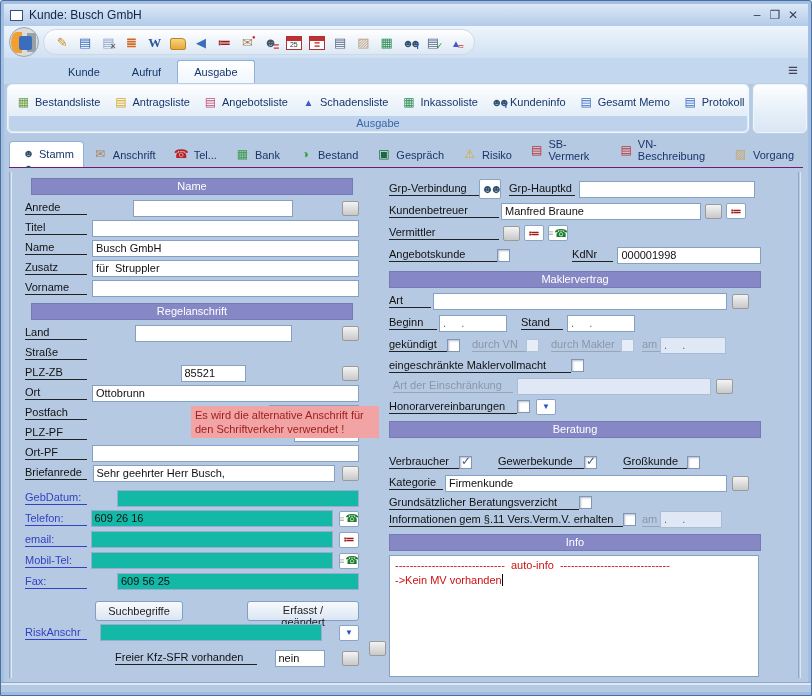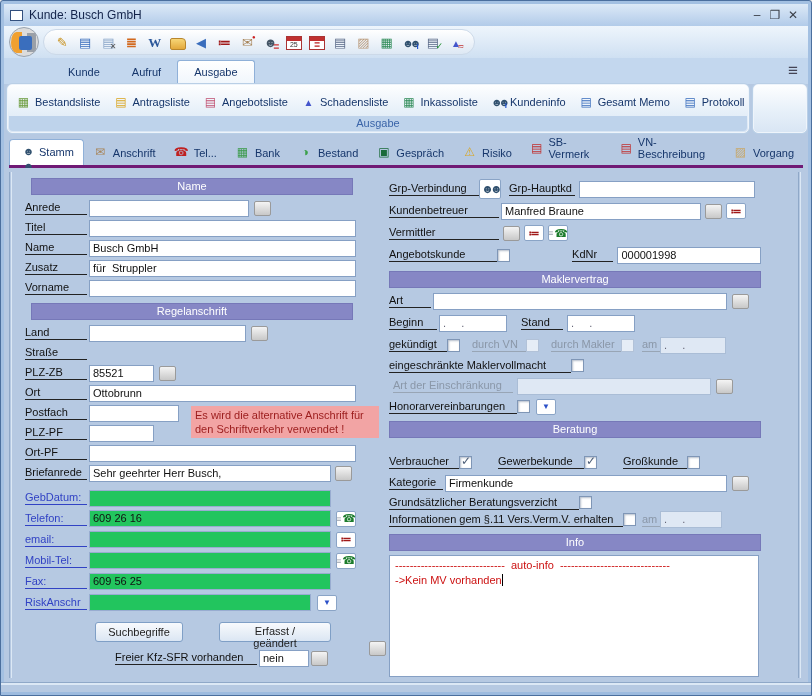--- a/index.html
+++ b/index.html
@@ -82,21 +82,21 @@
   .r-inkasso::before { content:"▦"; color:#2e8b57; }
   .r-memo::before { content:"▤"; color:#3a6ebd; }
   .ribbon-grplabel { position:absolute; left:1px; right:1px; bottom:1px; height:15px;
     background:#bed3eb; border-radius:0 0 4px 4px; text-align:center; line-height:15px; color:#3a64a8; }
   .ribbon-right { top:83px; left:752px; width:54px; height:49px;
     background:linear-gradient(#fdfeff,#e7f0f9 55%,#d9e6f4);
     border:1px solid #eef4fb; border-radius:5px; box-shadow:0 0 0 1px #b9cfe6; }
 
   
   .subtabs { top:138px; left:8px; right:8px; height:29px; display:flex; align-items:flex-end;
-    border-bottom:3px solid #701a75; }
+    border-bottom:1px solid #701a75; }
   .stab { display:flex; align-items:center; gap:5px; padding:4px 9px 5px; color:#16366b; cursor:default; }
   .stab.active { background:#fff; border:1px solid #8fb0d8; border-bottom:none; border-radius:4px 4px 0 0; padding-bottom:6px; }
   .sic { display:inline-block; width:15px; height:15px; line-height:15px; text-align:center; font-size:12px; }
   .s-people::before { content:"☻☻"; letter-spacing:-4px; color:#30506e; font-size:11px; }
   .s-envelope::before { content:"✉"; color:#a8855a; }
   .s-phone::before { content:"☎"; color:#c02020; }
   .s-bank::before { content:"▦"; color:#3a9a4a; }
   .s-globe::before { content:"◑"; color:#3aa04a; }
   .s-chat::before { content:"▣"; color:#1a6b3a; }
   .s-warn::before { content:"⚠"; color:#d9a520; }
@@ -106,21 +106,21 @@
   
   .form { top:167px; left:6px; right:6px; bottom:13px; background:#b6c9e2; }
   .v-groove { position:absolute; top:4px; bottom:4px; width:3px; border-left:1px solid #8fa8c8; border-right:1px solid #dce8f5; }
   .sec { height:17px; background:#8687c5; border:1px solid #7678b8; color:#fff; text-align:center; line-height:15px; }
   .row { display:flex; align-items:center; }
   .lbl { display:inline-block; border-bottom:1px solid #222; padding-bottom:1px; white-space:nowrap; color:#111; }
   .lnk { color:#3142c4; border-bottom-color:#3142c4; cursor:pointer; }
   .glbl { color:#8a97a8; border-bottom-color:#98a5b5; }
   .fld { display:inline-block; height:17px; border:1px solid #86a0c4; background:#fff; padding:1px 3px;
     font-family:"Liberation Sans",sans-serif; font-size:11px; white-space:pre; overflow:hidden; }
-  .ro { background:#22c55e; border-color:#98acd0; }
+  .ro { background:#14b8a6; border-color:#98acd0; }
   .dis { background:#dfe8f4; border-color:#aabdd6; color:#9aa; }
   .date { color:#667; letter-spacing:3px; }
   .cb { width:13px; height:13px; background:#fff; border:1px solid #7f96b6;
     box-shadow:inset 1px 1px 2px rgba(90,110,140,.45); display:inline-block; position:relative; flex:none; }
   .cb.on::before { content:"✓"; position:absolute; left:1px; top:-3px; font-size:12px; color:#4e5f78; }
   .cb.dis { background:#e6edf6; border-color:#b2c2d8; box-shadow:none; }
   .btn-sq { width:17px; height:15px; background:linear-gradient(#f4f4f4,#c8c8c8); border:1px solid #9a9a9a;
     border-radius:2px; display:inline-block; flex:none; }
   .btn-ico { width:20px; height:16px; background:#fff; border:1px solid #8aa4c6; border-radius:2px;
     display:inline-flex; align-items:center; justify-content:center; flex:none; }
@@ -131,21 +131,21 @@
   .ic-grp::before { content:"☻☻"; letter-spacing:-4px; color:#30506e; font-size:12px; }
   .btn { height:20px; padding:2px 12px; background:linear-gradient(#f8fafd,#dbe6f3); border:1px solid #7f9fc6;
     border-radius:3px; color:#222; font-family:"Liberation Sans",sans-serif; font-size:11px; }
   .warnbox { position:absolute; left:166px; top:228px; width:188px; height:32px; background:#f2a4a4;
     color:#9b1c1c; padding:2px 4px; line-height:14px; }
   .infobox { width:370px; height:122px; background:#fff; border:1px solid #86a0c4; padding:2px 5px;
     color:#cc1111; line-height:15px; white-space:pre-wrap; }
   .caret { display:inline-block; width:1px; height:12px; background:#000; vertical-align:-2px; }
   .lcol { position:absolute; left:18px; top:10px; width:334px; }
   .rcol { position:absolute; left:382px; top:10px; width:372px; }
-  .lcol .row { height:20px; }
+  .lcol .row { height:20px;justify-content:space-between; }
   .lcol .lbl { width:62px; margin-right:2px; flex:none; }
   .bottomframe { position:absolute; left:0; right:0; bottom:0; height:13px; background:#b6c9e2;
     border-top:1px solid #8fa8c8; box-shadow:inset 0 2px 0 #dce8f5, inset 0 -3px 0 #9dbbdf; }
 </style>
 </head>
 <body>
 
 <div id="win">
 
   <div class="abs titlebar">
@@ -356,29 +356,29 @@
       </div>
       <div class="row" style="height:21px">
         <span class="lbl lnk">Mobil-Tel:</span>
         <span class="fld ro" style="width:242px"></span>
         <span class="btn-ico ic-phone" style="margin-left:5px"></span>
       </div>
       <div class="row" style="height:21px">
         <span class="lbl lnk">Fax:</span>
         <span class="fld ro" style="width:242px">609 56 25</span>
       </div>
+      <div class="row" style="margin-top:8px; height:22px">
+        <button class="btn" style="margin-left:70px; width:88px">Suchbegriffe</button>
+        <button class="btn" style="margin-left:36px; width:112px">Erfasst / geändert</button>
+      </div>
+
       <div class="row" style="height:21px">
         <span class="lbl lnk">RiskAnschr</span>
         <span class="fld ro" style="width:222px"></span>
         <span class="btn-ico ic-dd" style="margin-left:6px"></span>
-      </div>
-
-      <div class="row" style="margin-top:8px; height:22px">
-        <button class="btn" style="margin-left:70px; width:88px">Suchbegriffe</button>
-        <button class="btn" style="margin-left:36px; width:112px">Erfasst / geändert</button>
       </div>
       <div class="row" style="margin-top:5px">
         <span class="lbl" style="width:142px; margin-left:90px">Freier Kfz-SFR vorhanden</span>
         <span class="fld" style="width:50px">nein</span>
         <span class="btn-sq" style="margin-left:2px"></span>
       </div>
     </div>
 
     <span class="btn-sq" style="position:absolute; left:362px; top:473px"></span>
 

